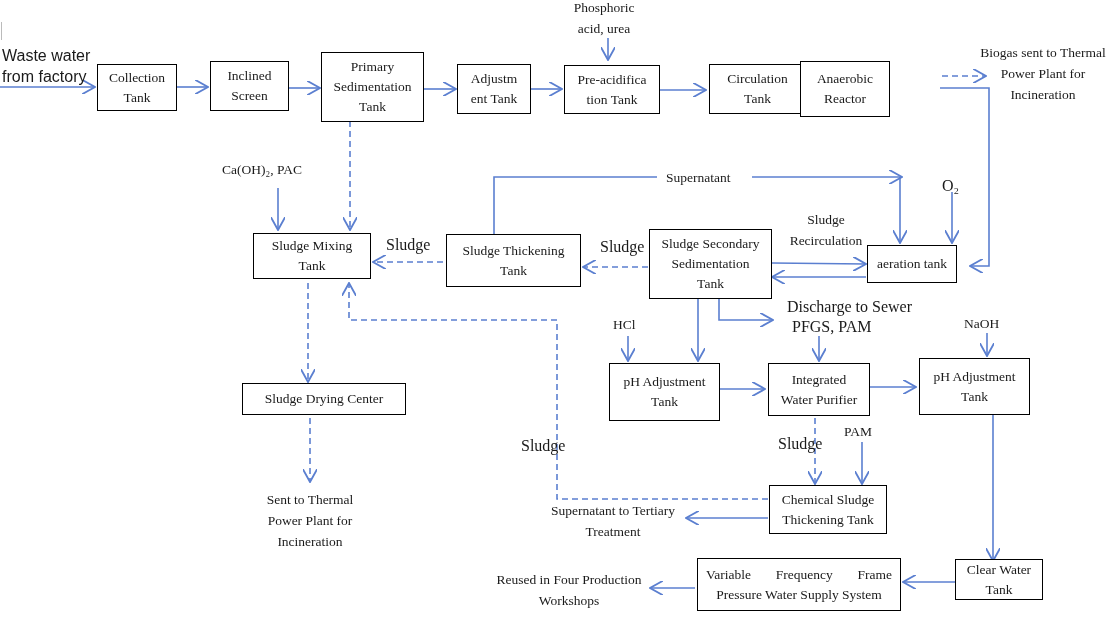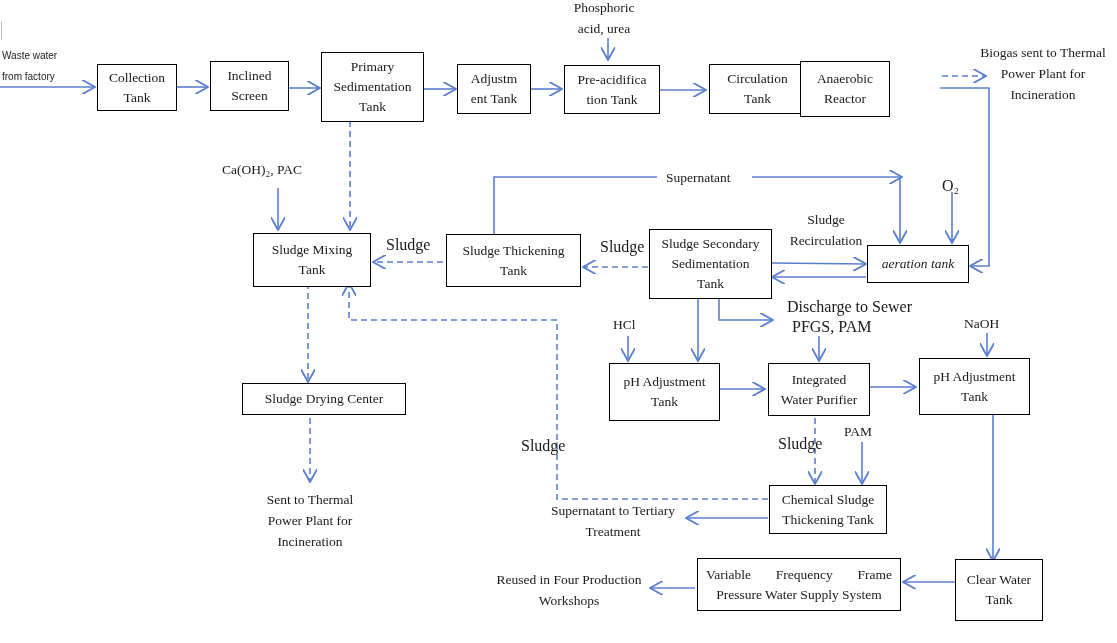--- a/index.html
+++ b/index.html
@@ -3,21 +3,21 @@
 <meta charset="utf-8">
 <style>
   html, body { margin: 0; padding: 0; background: #ffffff; }
   body { width: 1117px; height: 643px; position: relative; overflow: hidden;
          font-family: "Liberation Serif", serif; color: #1a1a1a; }
   .box { position: absolute; border: 1.3px solid #000; background: #fff; box-sizing: border-box;
          display: flex; align-items: center; justify-content: center; text-align: center;
          font-size: 13.5px; line-height: 20px; padding: 0 4px; }
   .lbl { position: absolute; text-align: center; font-size: 13.5px; line-height: 21px; white-space: nowrap; }
   .lbl.small { font-size: 16px; }
-  .lbl.sans { font-family: "Liberation Sans", sans-serif; font-size: 10px; text-align: left; }
+  .lbl.sans { font-family: "Liberation Sans", sans-serif; font-size: 16px; text-align: left; }
   .lbl.left { text-align: left; }
   svg#links { position: absolute; left: 0; top: 0; }
   .justify { text-align: justify; text-align-last: justify; display: block; width: 100%; }
   .tick { position: absolute; left: 1px; top: 22px; width: 1px; height: 18px; background: #bbb; }
 </style>
 </head>
 <body>
 
 <div class="tick"></div>
 
@@ -152,35 +152,35 @@
       <div>Circulation</div>
       <div>Tank</div>
     </div>
 </div>
 <div class="box" style="left:800px;top:61px;width:90px;height:56px;">
   <div>
       <div>Anaerobic</div>
       <div>Reactor</div>
     </div>
 </div>
-<div class="box" style="left:867px;top:245px;width:102px;height:38px;font-style:italic;">aeration tank</div>
+<div class="box" style="left:867px;top:245px;width:90px;height:38px;">aeration tank</div>
 <div class="box" style="left:649px;top:229px;width:123px;height:70px;">
   <div>
       <div>Sludge Secondary</div>
       <div>Sedimentation</div>
       <div>Tank</div>
     </div>
 </div>
 <div class="box" style="left:446px;top:234px;width:135px;height:53px;">
   <div>
       <div>Sludge Thickening</div>
       <div>Tank</div>
     </div>
 </div>
-<div class="box" style="left:253px;top:233px;width:118px;height:54px;">
+<div class="box" style="left:253px;top:233px;width:118px;height:46px;">
   <div>
       <div>Sludge Mixing</div>
       <div>Tank</div>
     </div>
 </div>
 <div class="box" style="left:242px;top:383px;width:164px;height:32px;">Sludge Drying Center</div>
 <div class="box" style="left:609px;top:363px;width:111px;height:58px;">
   <div>
       <div>pH Adjustment</div>
       <div>Tank</div>
@@ -197,21 +197,21 @@
       <div>pH Adjustment</div>
       <div>Tank</div>
     </div>
 </div>
 <div class="box" style="left:769px;top:485px;width:118px;height:49px;">
   <div>
       <div>Chemical Sludge</div>
       <div>Thickening Tank</div>
     </div>
 </div>
-<div class="box" style="left:955px;top:559px;width:88px;height:62px;">
+<div class="box" style="left:955px;top:559px;width:88px;height:41px;">
   <div>
       <div>Clear Water</div>
       <div>Tank</div>
     </div>
 </div>
 <div class="box" style="left:697px;top:558px;width:204px;height:53px;padding:16px 8px;">
   <div style="width:100%;">
     <div class="justify">Variable Frequency Frame</div>
     <div style="text-align:center;">Pressure Water Supply System</div>
   </div>

